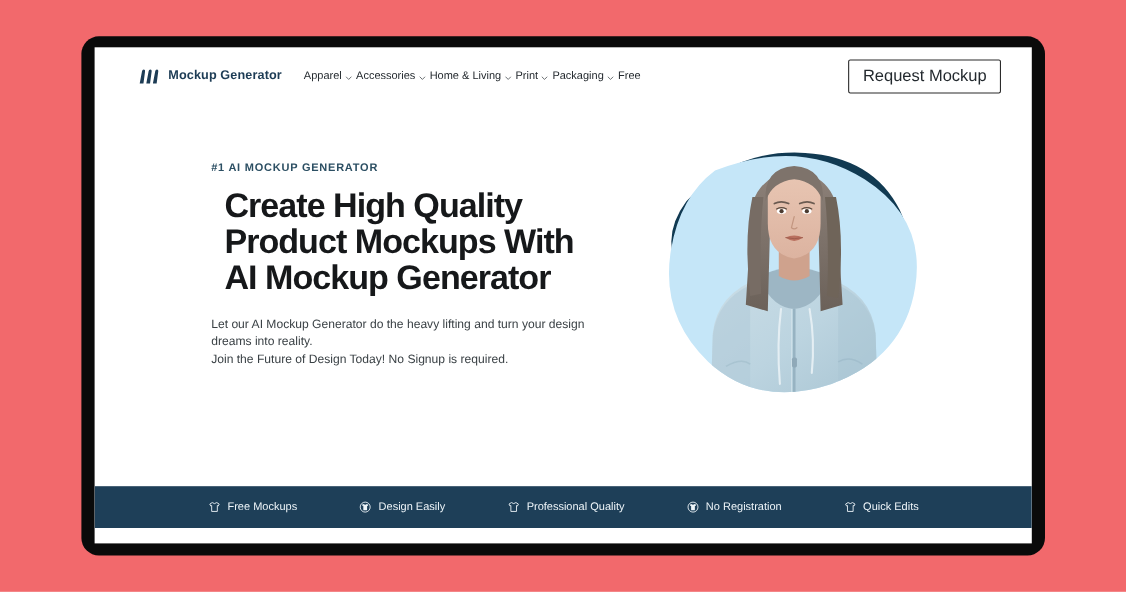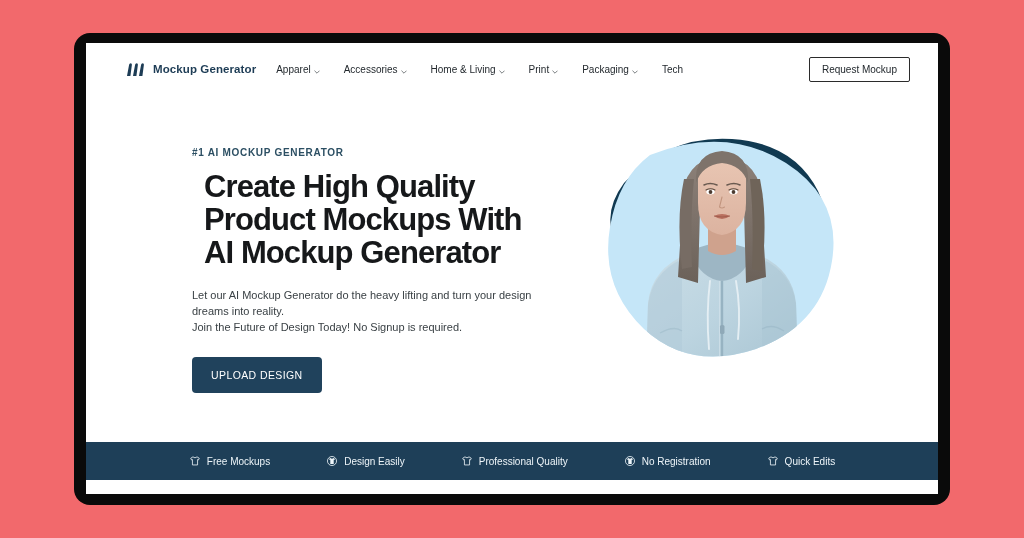--- a/index.html
+++ b/index.html
@@ -66,21 +66,21 @@
   .brand-name {
     font-size: 11.5px;
     font-weight: bold;
     color: #1d3c55;
     letter-spacing: 0.1px;
     white-space: nowrap;
   }
   .nav-links {
     display: flex;
     align-items: center;
-    gap: 24px;
+    gap: 4px;
   }
   .nav-link {
     display: flex;
     align-items: center;
     gap: 3px;
     font-size: 10px;
     color: #23292e;
     white-space: nowrap;
     cursor: pointer;
   }
@@ -88,21 +88,21 @@
     display: inline-block;
     width: 6px;
     height: 6px;
     flex: none;
   }
   .nav-spacer { flex: 1; }
   .request-btn {
     border: 1px solid #2b2b2b;
     background: #ffffff;
     color: #23292e;
-    font-size: 10px;
+    font-size: 15px;
     font-family: "Liberation Sans", sans-serif;
     padding: 6px 12px;
     border-radius: 2px;
     white-space: nowrap;
     cursor: pointer;
   }
 
   
   .hero {
     position: absolute;
@@ -252,21 +252,21 @@
           </div>
           <div class="nav-link">
             <span>Packaging</span>
             <span class="caret">
               <svg viewBox="0 0 8 8" xmlns="http://www.w3.org/2000/svg">
                   <path d="M1 2.6 L4 5.6 L7 2.6" fill="none" stroke="#3a4145" stroke-width="0.9" stroke-linecap="round"></path>
                 </svg>
             </span>
           </div>
           <div class="nav-link">
-            <span>Tech</span>
+            <span>Free</span>
           </div>
         </div>
 
         <div class="nav-spacer"></div>
 
         <button class="request-btn">Request Mockup</button>
       </div>
 
       <div class="hero">
 
@@ -274,21 +274,20 @@
           <p class="eyebrow">#1 AI MOCKUP GENERATOR</p>
           <h1 class="headline">
             <span>Create High Quality</span><br>
             <span>Product Mockups With</span><br>
             <span>AI Mockup Generator</span>
           </h1>
           <p class="subcopy">
             <span>Let our AI Mockup Generator do the heavy lifting and turn your design dreams into reality.</span><br>
             <span>Join the Future of Design Today! No Signup is required.</span>
           </p>
-          <button class="cta-btn">UPLOAD DESIGN</button>
         </div>
 
         <div class="hero-visual">
           <svg viewBox="0 0 270 250" xmlns="http://www.w3.org/2000/svg">
             <defs>
               <clipPath id="lightBlob">
                 <path d="M64 38 Q140 8 200 46 Q256 82 246 144 Q236 208 170 232 Q104 254 58 212 Q14 170 24 110 Q32 62 64 38 Z"></path>
               </clipPath>
               <linearGradient id="hairGrad" x1="0" y1="0" x2="0" y2="1">
                 <stop offset="0%" stop-color="#8d8179"></stop>

